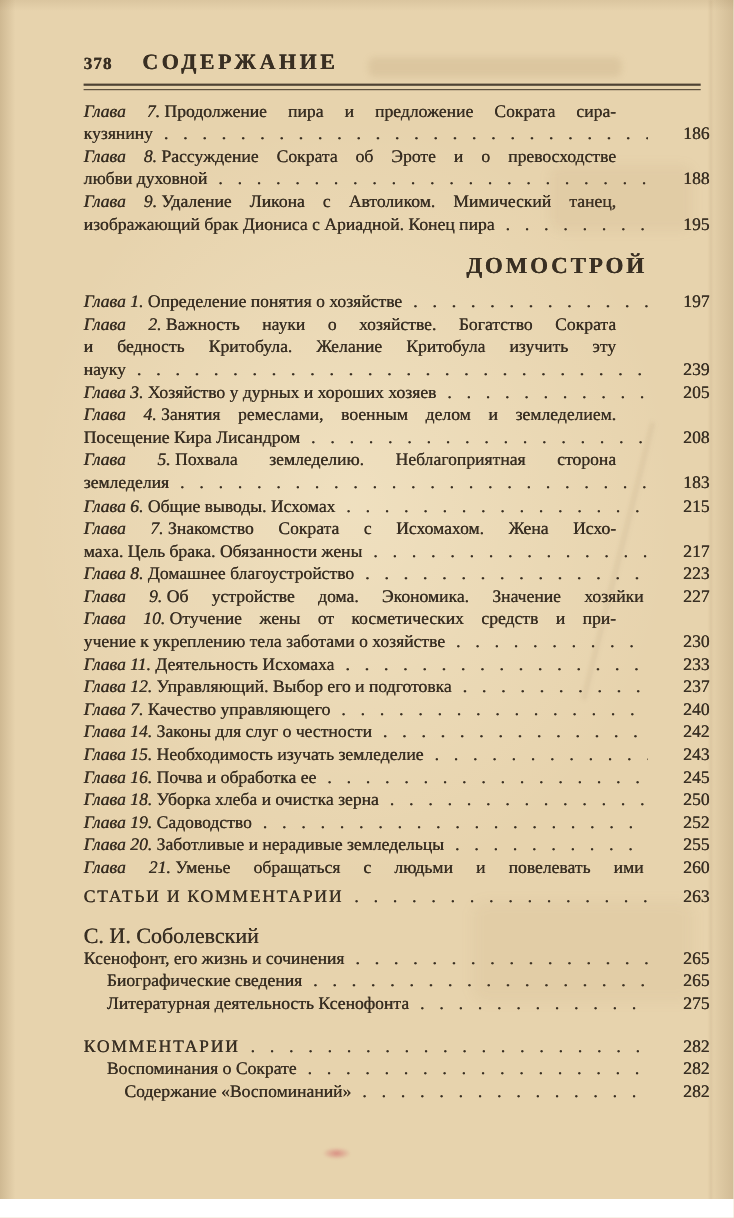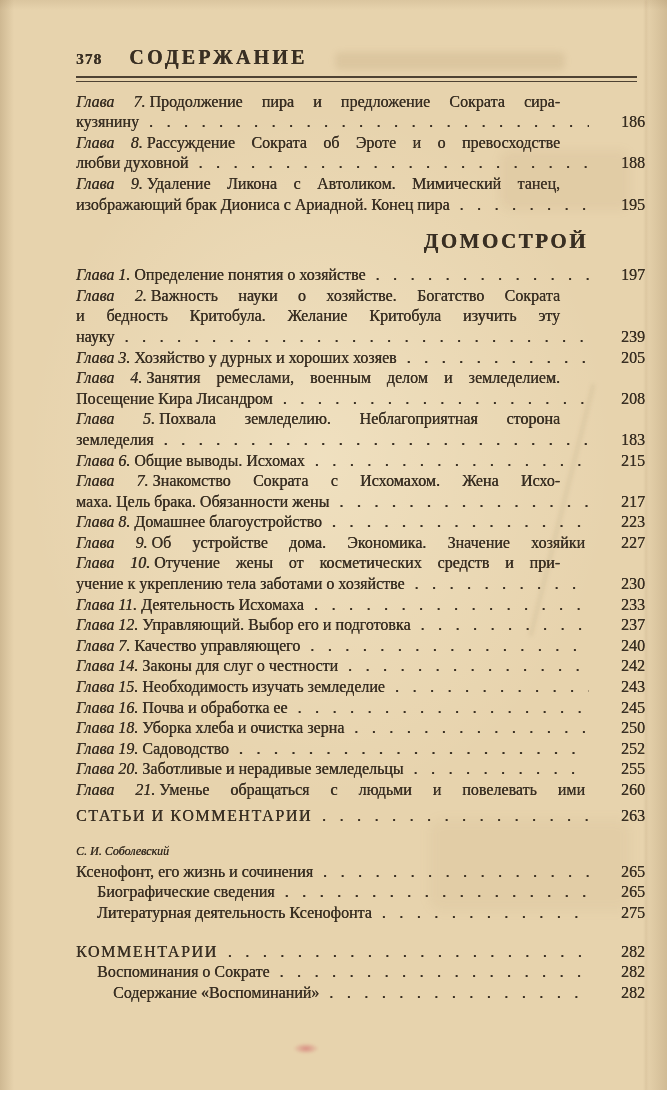--- a/index.html
+++ b/index.html
@@ -45,21 +45,21 @@
   .leader{flex:1 1 auto;overflow:hidden;white-space:nowrap;margin-left:10px;}
   .leader::after{content:". . . . . . . . . . . . . . . . . . . . . . . . . . . . . . . . . . . . . . . . . . . . . . . .";word-spacing:9.5px;}
   .leader.nodots{flex:0 0 4px;margin-left:0;}
   .leader.nodots::after{content:"";}
   .pg{flex:0 0 56px;text-align:right;}
   .ind1{padding-left:21px;}
   .ind2{padding-left:37px;}
   .caps-row .txt{letter-spacing:1.6px;}
   .caps-row{margin-top:5px;}
   .section-heading{text-align:right;font-weight:bold;font-size:21px;line-height:26px;letter-spacing:2.5px;margin:13px 57px 11px 0;}
-  .author{font-style:italic;font-size:12px;margin-top:15px;}
+  .author{font-size:20px;margin-top:15px;}
   .gap{height:13px;}
 </style>
 </head>
 <body>
 
 <div class="page">
   <div class="decor bleed1"></div>
   <div class="decor bleed2"></div>
   <div class="decor bleed3"></div>
   <div class="decor stain1"></div>

